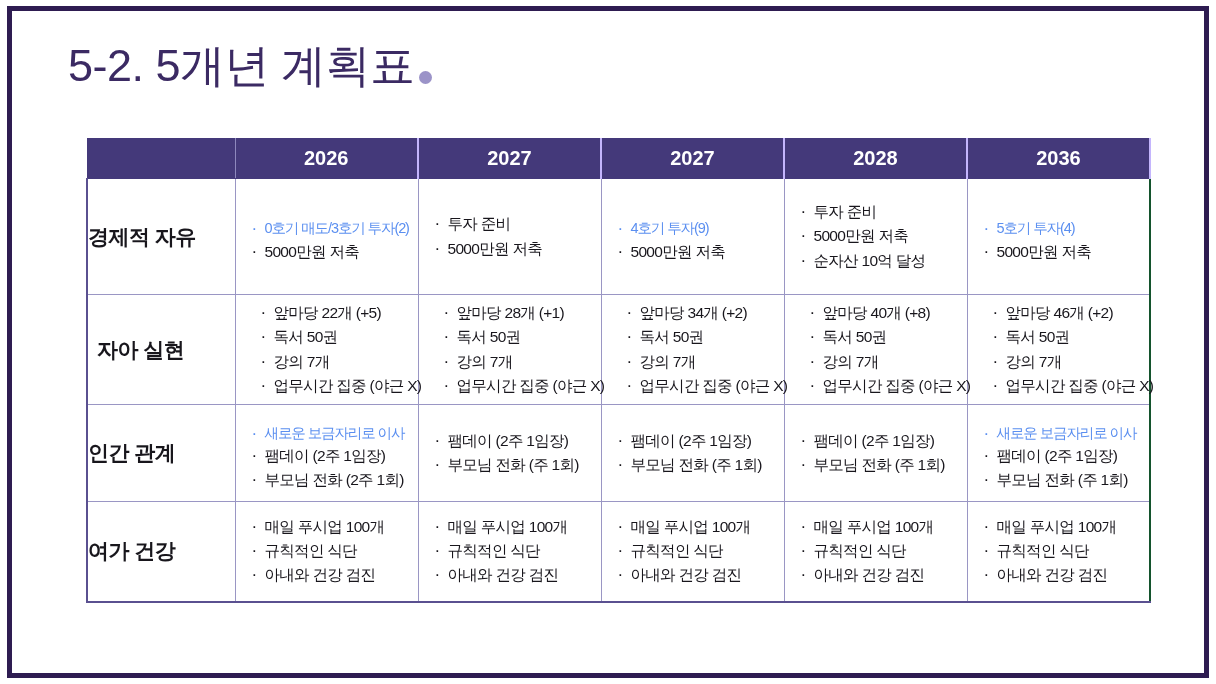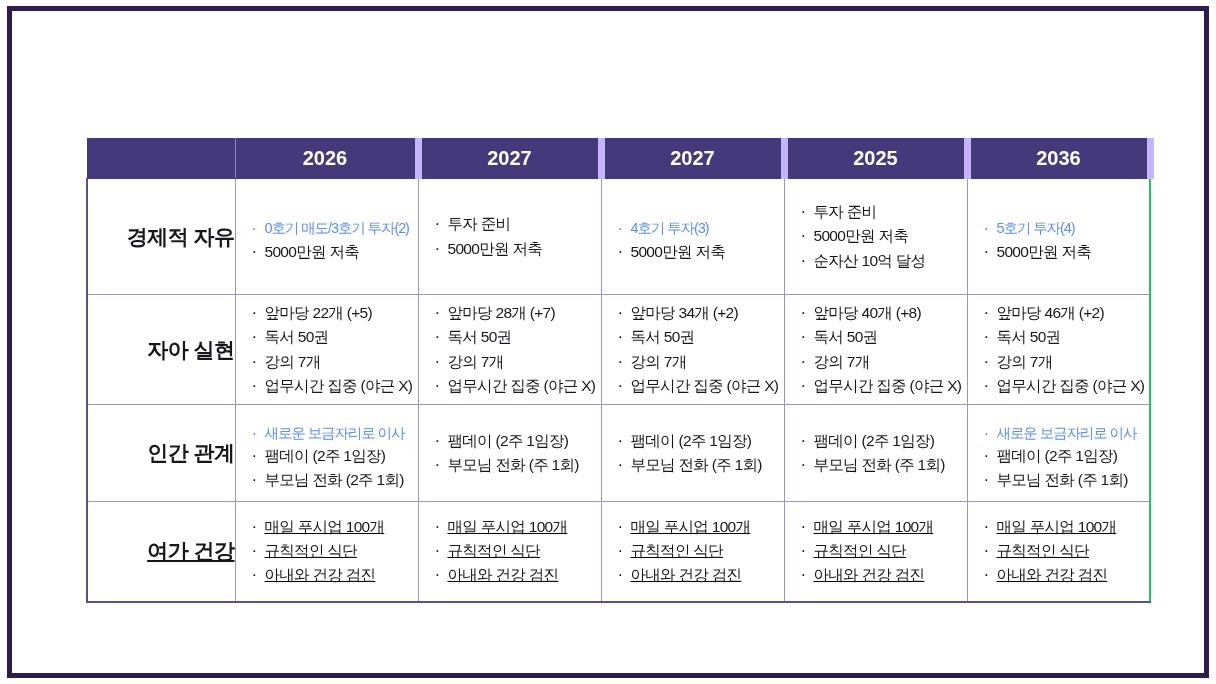--- a/index.html
+++ b/index.html
@@ -82,43 +82,43 @@
     vertical-align: middle;
     border: 1px solid #44397a;
     padding: 0;
   }
   #plan-table thead th.corner {
     background: #44397a;
     border-right: 1px solid #8e88bd;
   }
   #plan-table thead th.year {
     border-left: 1px solid #8e88bd;
-    border-right: 7px solid #c4b5fd;
+    border-right: 2px solid #c4b5fd;
   }
 
   
   #plan-table tbody td {
     border: 1px solid #9a96c4;
     vertical-align: middle;
     padding: 0;
     background: #ffffff;
   }
 
   #plan-table tbody tr.r1 td { height: 116px; }
-  #plan-table tbody tr.r2 td { height: 110px; }
+  #plan-table tbody tr.r2 td { height: 110px; padding-left: 9px; }
   #plan-table tbody tr.r3 td { height: 97px; }
-  #plan-table tbody tr.r4 td { height: 100px; text-decoration: underline; }
+  #plan-table tbody tr.r4 td { height: 100px; }
 
   
   #plan-table tbody tr td:first-child { border-left: 2px solid #5a5090; }
-  #plan-table tbody tr td:last-child  { border-right: 2px solid #22c55e; }
+  #plan-table tbody tr td:last-child  { border-right: 2px solid #14532d; }
   #plan-table tbody tr:last-child td  { border-bottom: 2px solid #5a5090; }
 
   .row-label {
-    text-align: right;
+    text-align: left;
     font-size: 21px;
     font-weight: 700;
     color: #18161c;
     letter-spacing: -0.5px;
   }
 
   .cell-list {
     list-style: none;
     padding: 0 10px 0 16px;
     margin: 0;
@@ -152,58 +152,62 @@
   }
   .cell-list li.hl::before { color: #5b8ff0; }
 </style>
 </head>
 <body>
 
 <div id="slide">
 
   <div id="slide-border"></div>
 
+  <div id="title-block">
+    <div id="title-text">5-2. 5개년 계획표</div>
+    <div id="title-dot"></div>
+  </div>
 
   <table id="plan-table">
     <colgroup>
       <col class="label-col">
       <col class="year-col">
       <col class="year-col">
       <col class="year-col">
       <col class="year-col">
       <col class="year-col">
     </colgroup>
     <thead>
       <tr>
         <th class="corner"></th>
         <th class="year">2026</th>
         <th class="year">2027</th>
         <th class="year">2027</th>
-        <th class="year">2025</th>
+        <th class="year">2028</th>
         <th class="year">2036</th>
       </tr>
     </thead>
     <tbody id="plan-body">
         <tr class="r1">
           <td class="row-label">경제적 자유</td>
           <td>
             <ul class="cell-list">
               <li class="hl">0호기 매도/3호기 투자(2)</li>
               <li>5000만원 저축</li>
             </ul>
           </td>
           <td>
             <ul class="cell-list">
               <li>투자 준비</li>
               <li>5000만원 저축</li>
             </ul>
           </td>
           <td>
             <ul class="cell-list">
-              <li class="hl">4호기 투자(3)</li>
+              <li class="hl">4호기 투자(9)</li>
               <li>5000만원 저축</li>
             </ul>
           </td>
           <td>
             <ul class="cell-list">
               <li>투자 준비</li>
               <li>5000만원 저축</li>
               <li>순자산 10억 달성</li>
             </ul>
           </td>
@@ -219,21 +223,21 @@
           <td>
             <ul class="cell-list">
               <li>앞마당 22개 (+5)</li>
               <li>독서 50권</li>
               <li>강의 7개</li>
               <li>업무시간 집중 (야근 X)</li>
             </ul>
           </td>
           <td>
             <ul class="cell-list">
-              <li>앞마당 28개 (+7)</li>
+              <li>앞마당 28개 (+1)</li>
               <li>독서 50권</li>
               <li>강의 7개</li>
               <li>업무시간 집중 (야근 X)</li>
             </ul>
           </td>
           <td>
             <ul class="cell-list">
               <li>앞마당 34개 (+2)</li>
               <li>독서 50권</li>
               <li>강의 7개</li>

